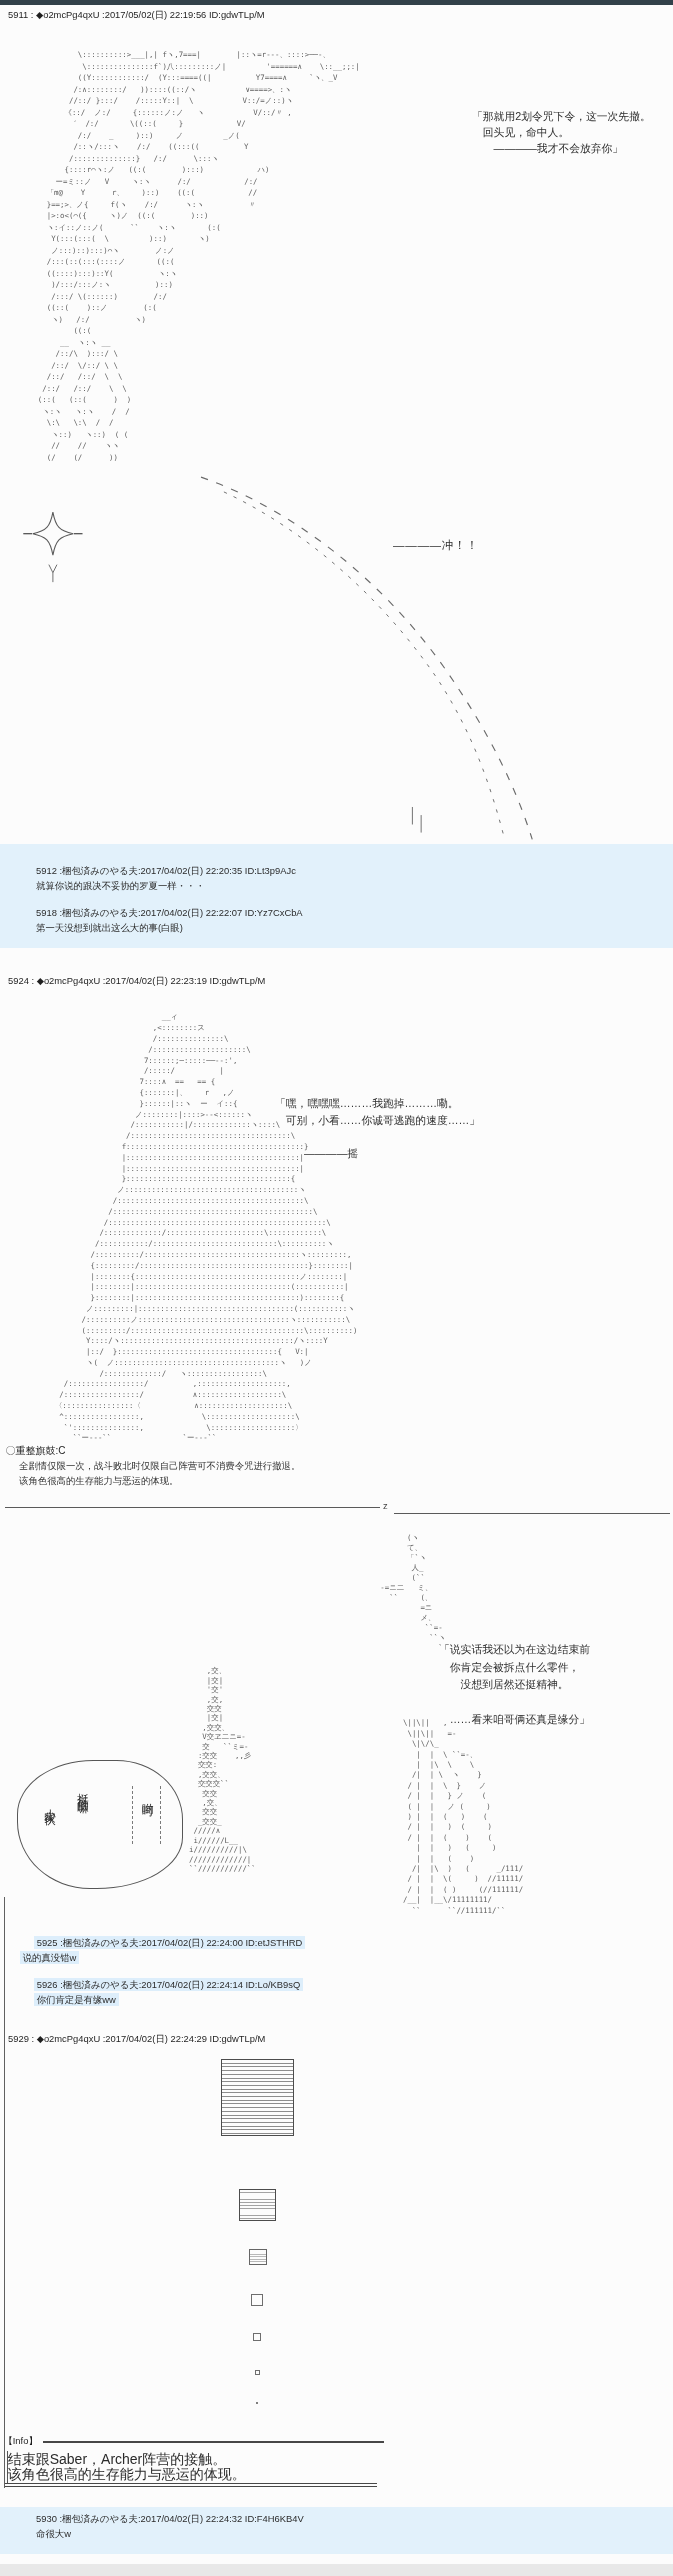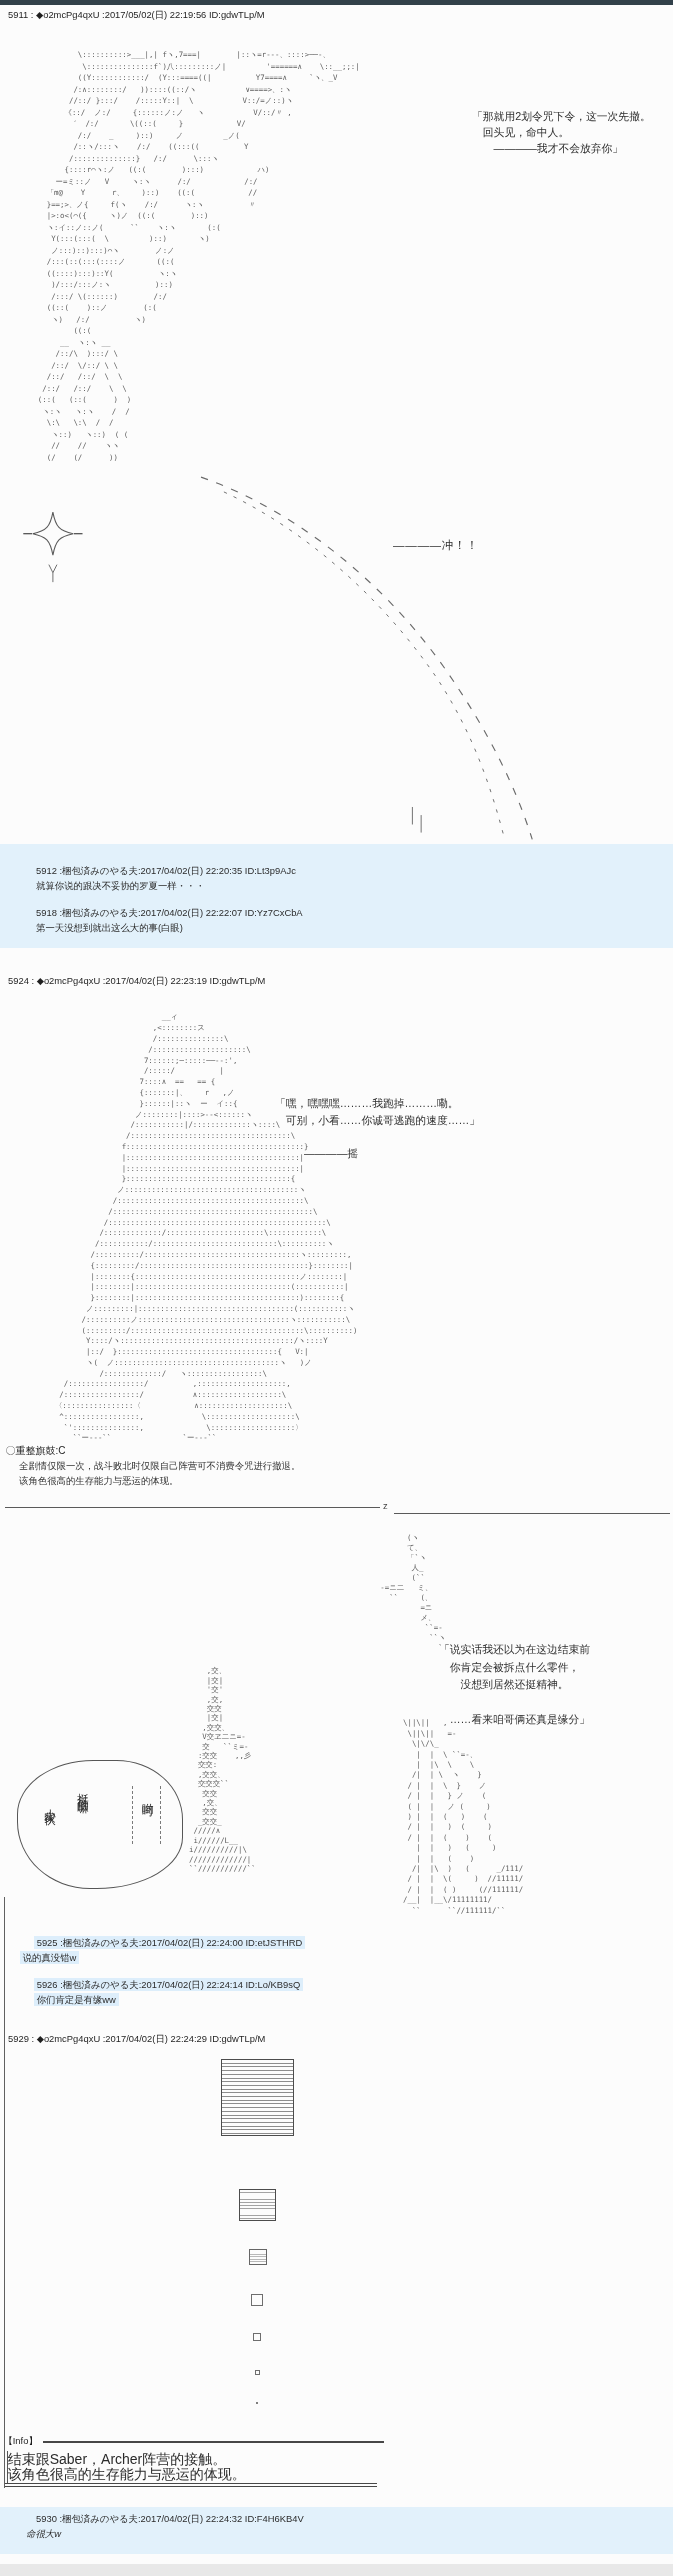--- a/index.html
+++ b/index.html
@@ -59,21 +59,21 @@
   #fb5{left:253px;top:2333px;width:6px;height:6px;}
   #fb6{left:255px;top:2370px;width:3.4px;height:3.4px;}
   #fdot{left:256px;top:2402px;width:2px;height:2px;background:#555;border-radius:50%;}
   #infoTitle{left:3.4px;top:2435px;font-size:9.4px;color:#1f1f1f;white-space:pre;}
   #infoHline{left:43px;top:2441px;width:341px;height:1.7px;background:#474747;}
   .infoline{position:absolute;left:6.7px;font-size:14px;color:#2b2b2b;border-left:1.3px solid #555;
             white-space:pre;}
   #infoL1{top:2451px;} #infoL2{top:2466px;}
   #infoB1{left:5.4px;top:2483px;width:372px;height:1.3px;background:#474747;}
   #infoB2{left:5.4px;top:2486px;width:372px;height:1px;background:#474747;}
-  #c3h1{left:36px;top:2513px;} #c3b1{left:26px;top:2528px;font-style:italic;}
+  #c3h1{left:36px;top:2513px;} #c3b1{left:36px;top:2528px;}
   #footer{left:0;top:2564px;width:674px;height:12px;background:#e8e8e8;}
 </style>
 </head>
 <body>
 
 <div id="topbar" class="abs"></div>
 
 <div id="h5911" class="post-header">5911 : ◆o2mcPg4qxU :2017/05/02(日) 22:19:56 ID:gdwTLp/M</div>
 <pre id="aa1" class="pre">             \::::::::::&gt;___|,| fヽ,7===|        |::ヽ=r---、::::&gt;──-、
               \:::::::::::::::f`)八:::::::::ノ|         '======∧    \::__;;:|

